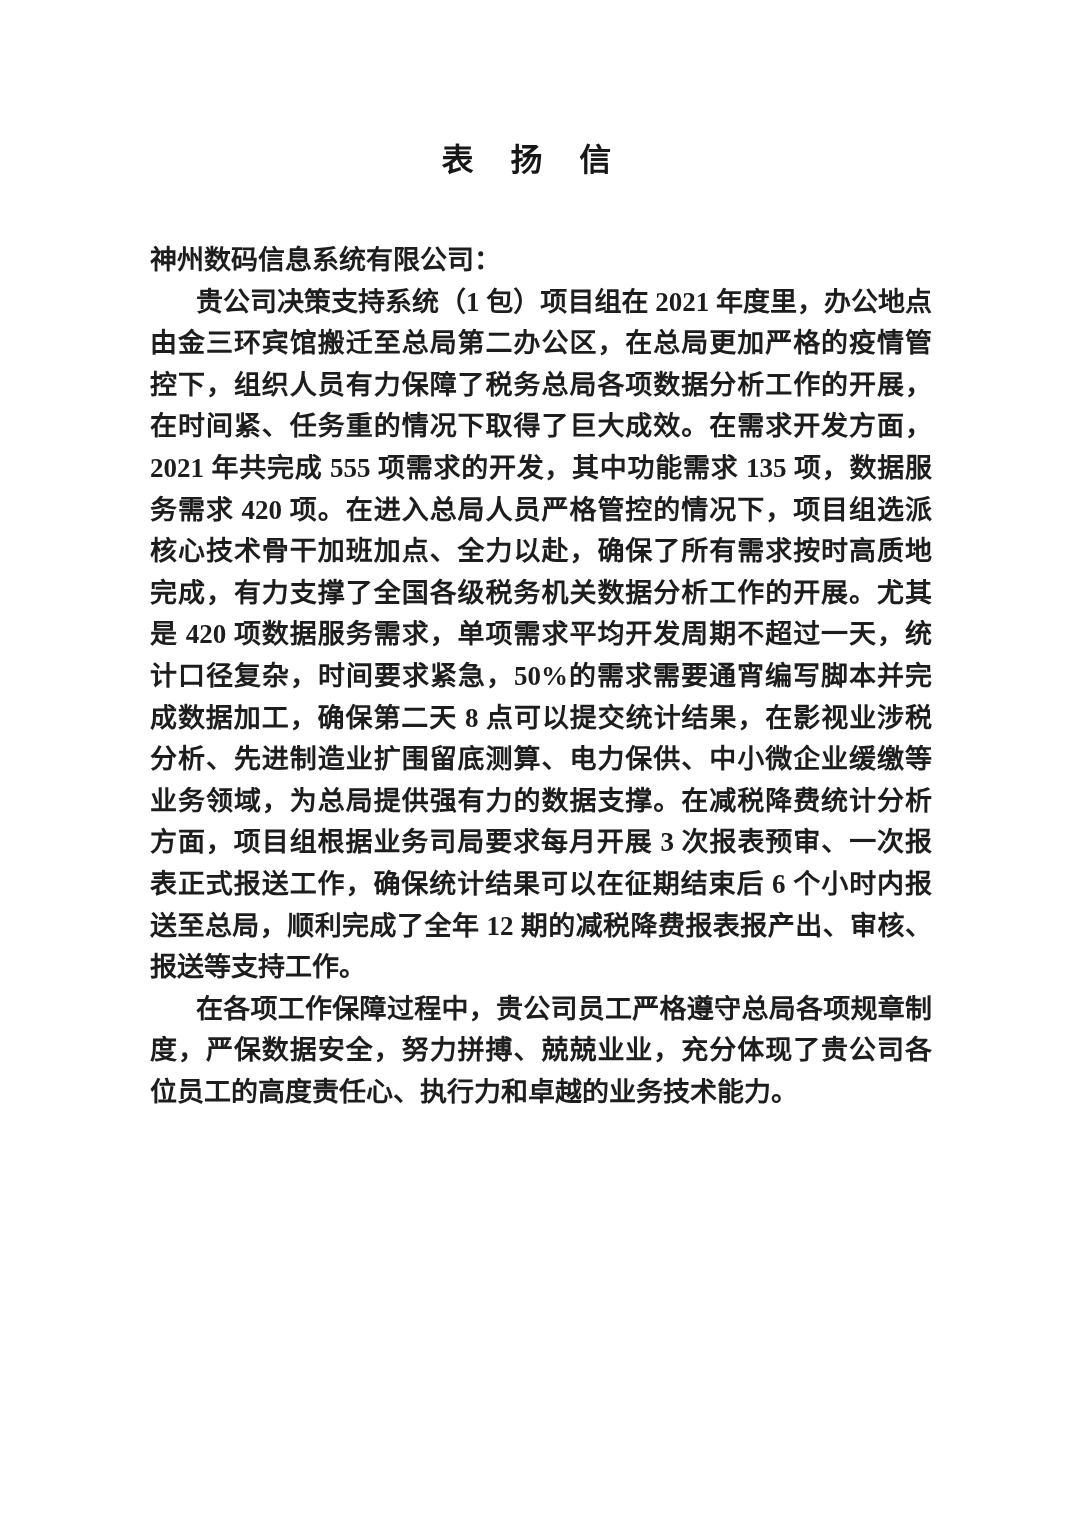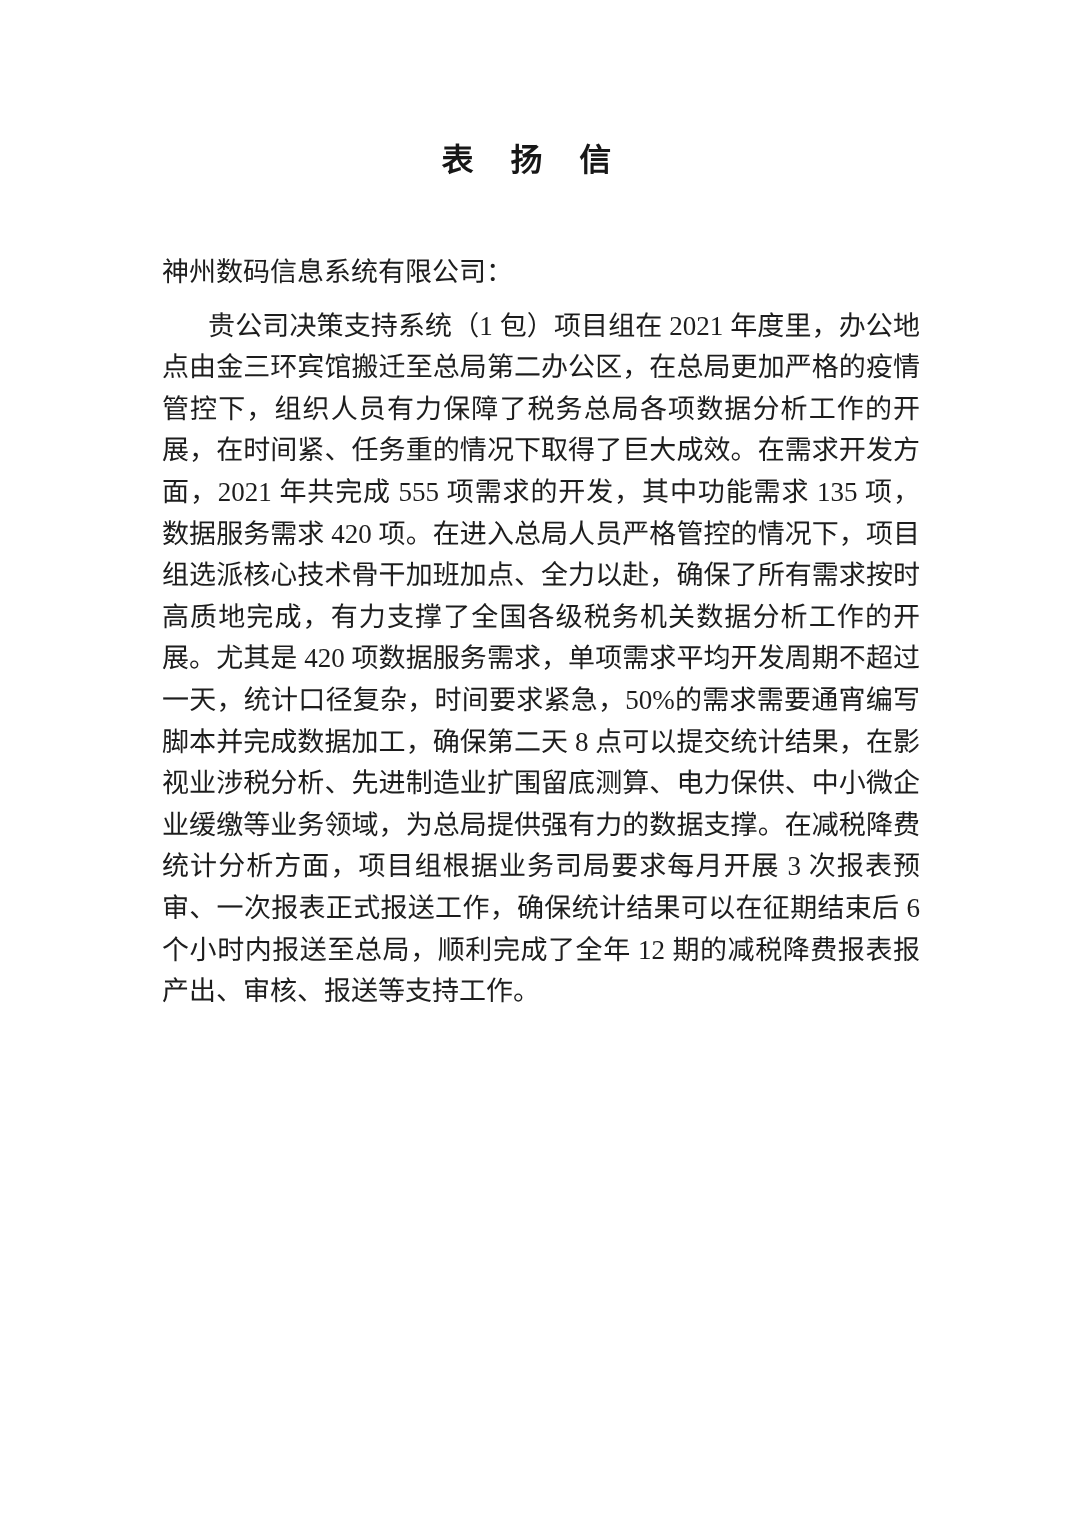--- a/index.html
+++ b/index.html
@@ -23,21 +23,21 @@
   }
   .body-text{
     position:absolute;
     top:240px;left:150px;width:782px;
     font-size:27px;
     line-height:41.6px;
     text-align:justify;
     text-justify:inter-ideograph;
     color:#1d1d1d;
   }
-  .body-text p{margin:12px;text-indent:46px;}
+  .body-text p{margin:0;text-indent:46px;font-weight:bold;}
   .body-text p.salutation{text-indent:0;}
   .sig-org{
     position:absolute;
     top:1294px;right:170px;
     font-size:27.5px;
     letter-spacing:1px;
     color:#1d1d1d;
     white-space:nowrap;
   }
   .sig-date{
@@ -65,20 +65,21 @@
 </head>
 <body>
 
 <div class="page">
 
   <div class="doc-title">表 扬 信</div>
 
   <div class="body-text">
     <p class="salutation">神州数码信息系统有限公司：</p>
     <p>贵公司决策支持系统（1 包）项目组在 2021 年度里，办公地点由金三环宾馆搬迁至总局第二办公区，在总局更加严格的疫情管控下，组织人员有力保障了税务总局各项数据分析工作的开展，在时间紧、任务重的情况下取得了巨大成效。在需求开发方面，2021 年共完成 555 项需求的开发，其中功能需求 135 项，数据服务需求 420 项。在进入总局人员严格管控的情况下，项目组选派核心技术骨干加班加点、全力以赴，确保了所有需求按时高质地完成，有力支撑了全国各级税务机关数据分析工作的开展。尤其是 420 项数据服务需求，单项需求平均开发周期不超过一天，统计口径复杂，时间要求紧急，50%的需求需要通宵编写脚本并完成数据加工，确保第二天 8 点可以提交统计结果，在影视业涉税分析、先进制造业扩围留底测算、电力保供、中小微企业缓缴等业务领域，为总局提供强有力的数据支撑。在减税降费统计分析方面，项目组根据业务司局要求每月开展 3 次报表预审、一次报表正式报送工作，确保统计结果可以在征期结束后 6 个小时内报送至总局，顺利完成了全年 12 期的减税降费报表报产出、审核、报送等支持工作。</p>
+    <p>在各项工作保障过程中，贵公司员工严格遵守总局各项规章制度，严保数据安全，努力拼搏、兢兢业业，充分体现了贵公司各位员工的高度责任心、执行力和卓越的业务技术能力。</p>
   </div>
 
   <div class="sig-org">国家税务总局征管和科技发展司</div>
 
   <div class="sig-date">2021 年 12 月 27 日</div>
 
   <svg class="seal" viewBox="0 0 300 300" aria-hidden="true">
     <defs>
       <path id="sealArc" d="M 72.1 186.3 A 86 86 0 1 1 227.9 186.3" fill="none"></path>
     </defs>

